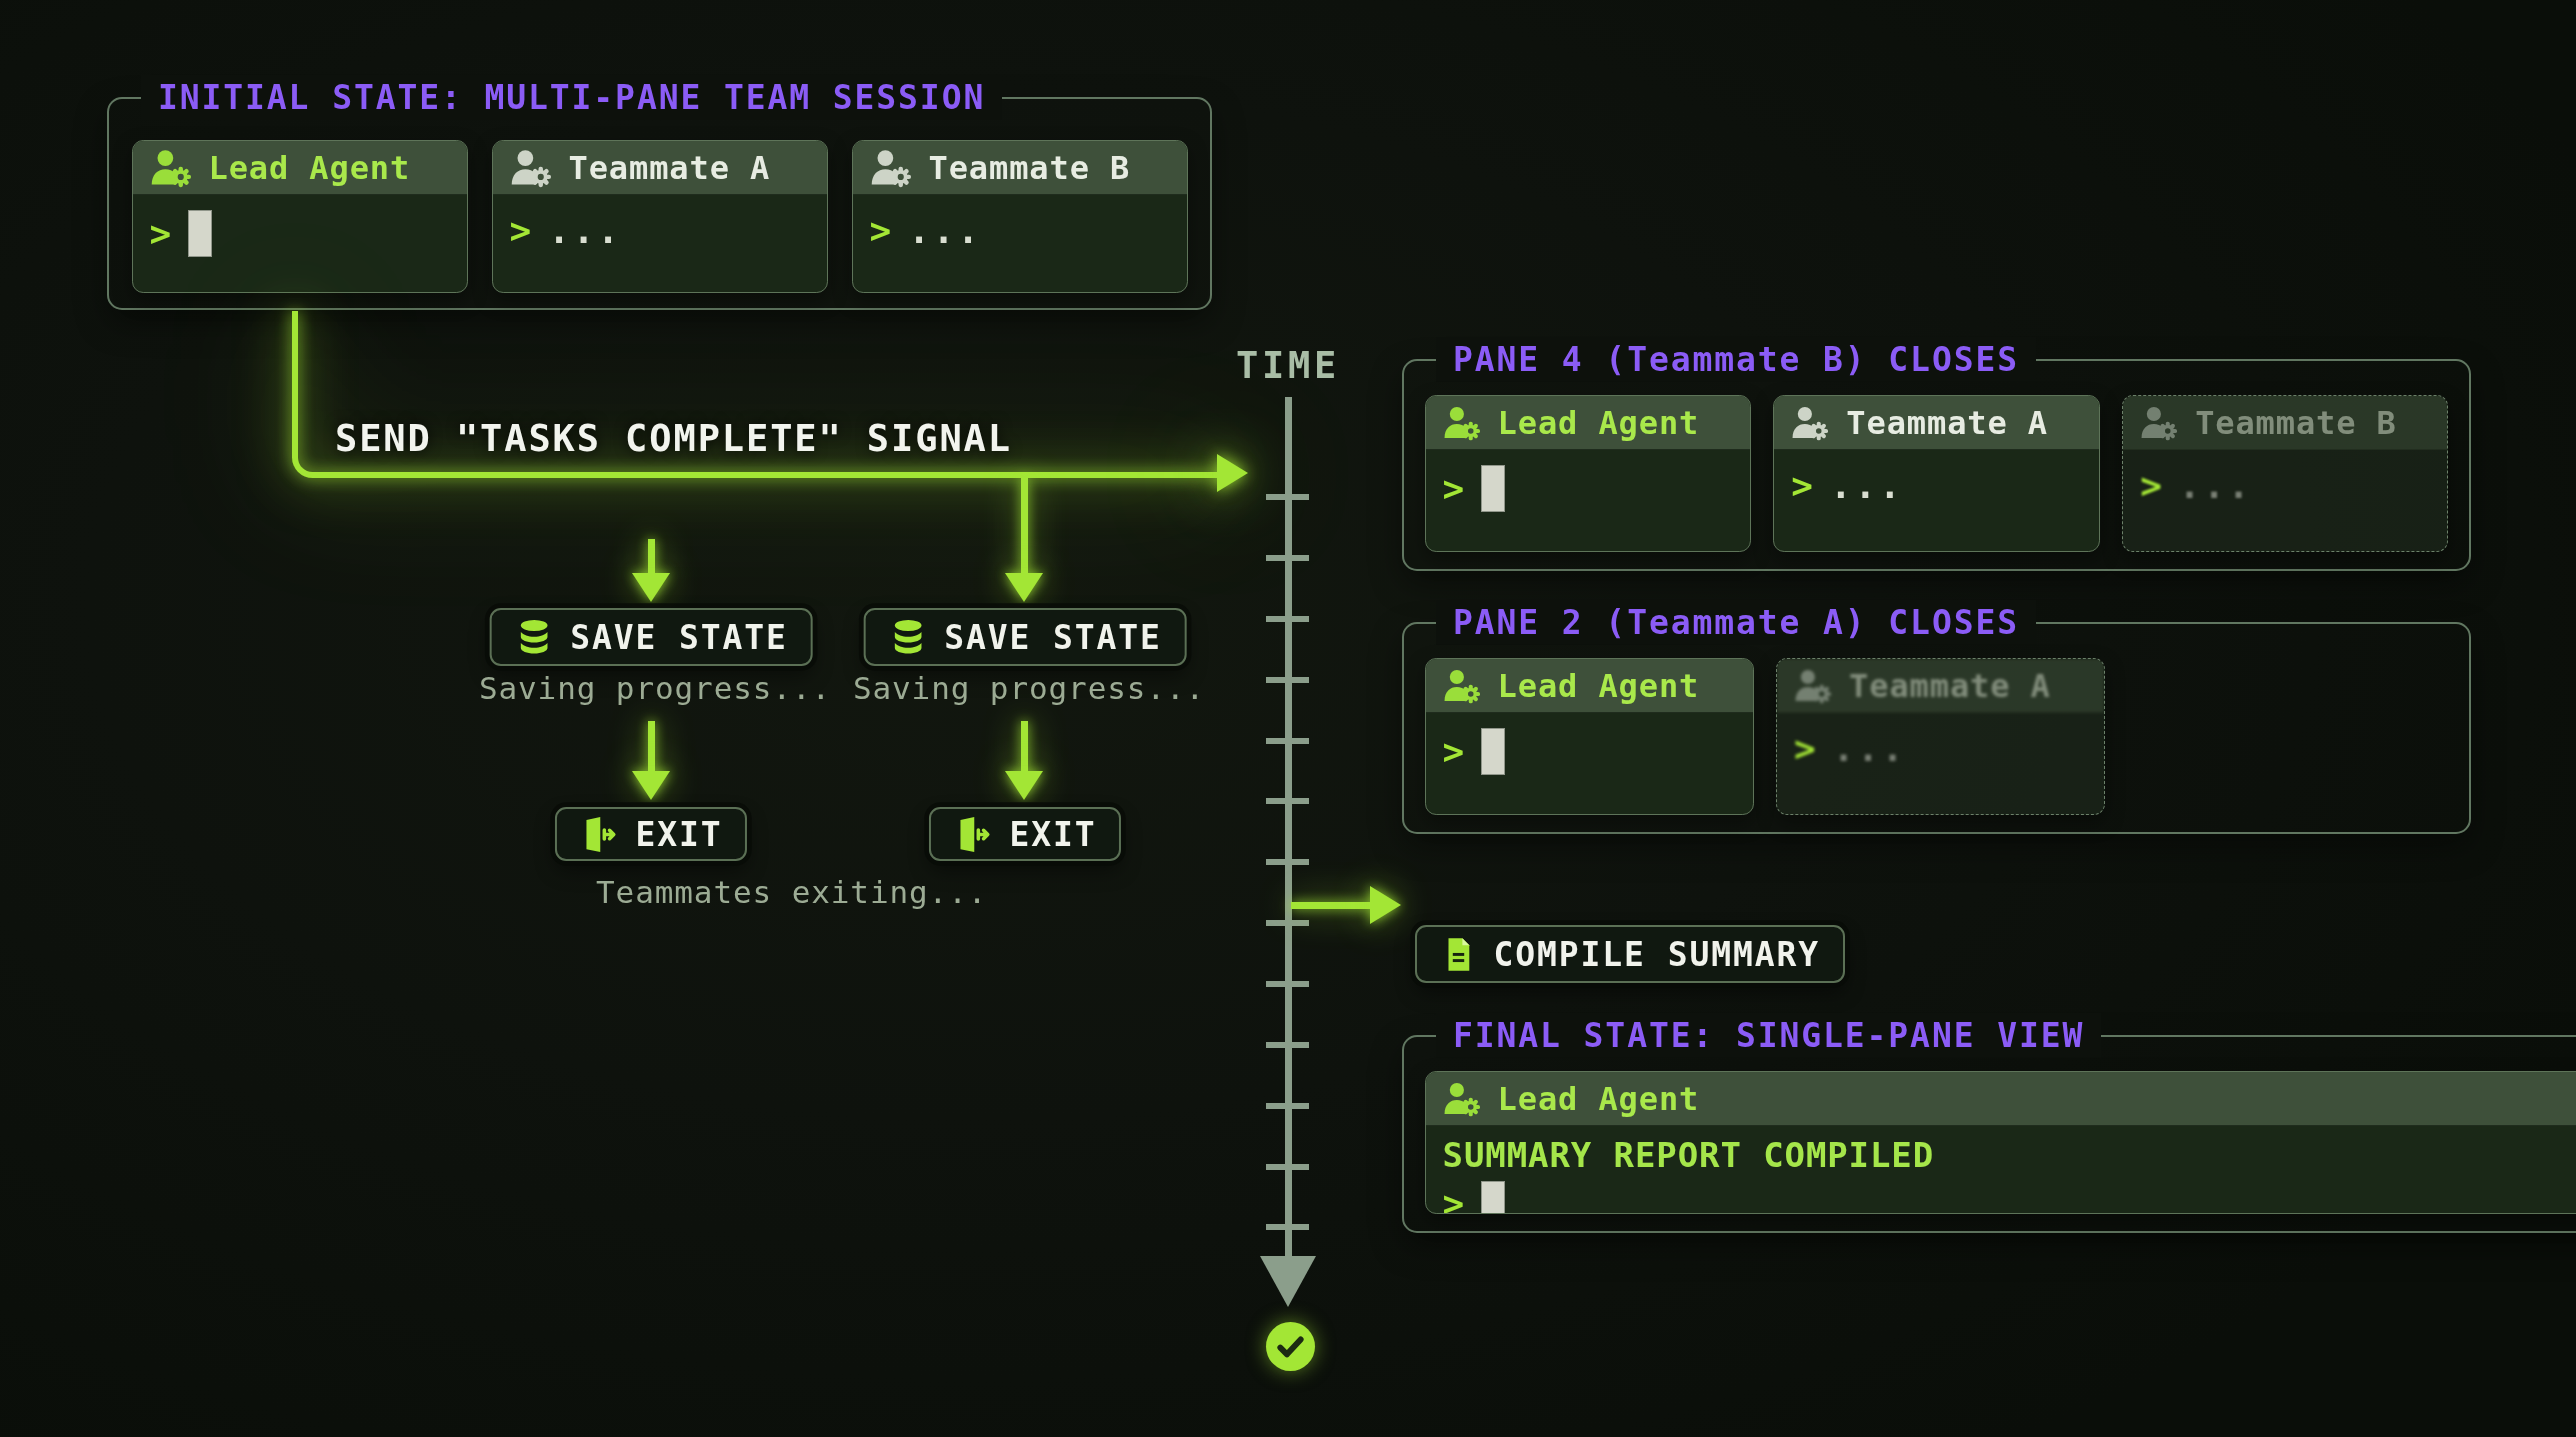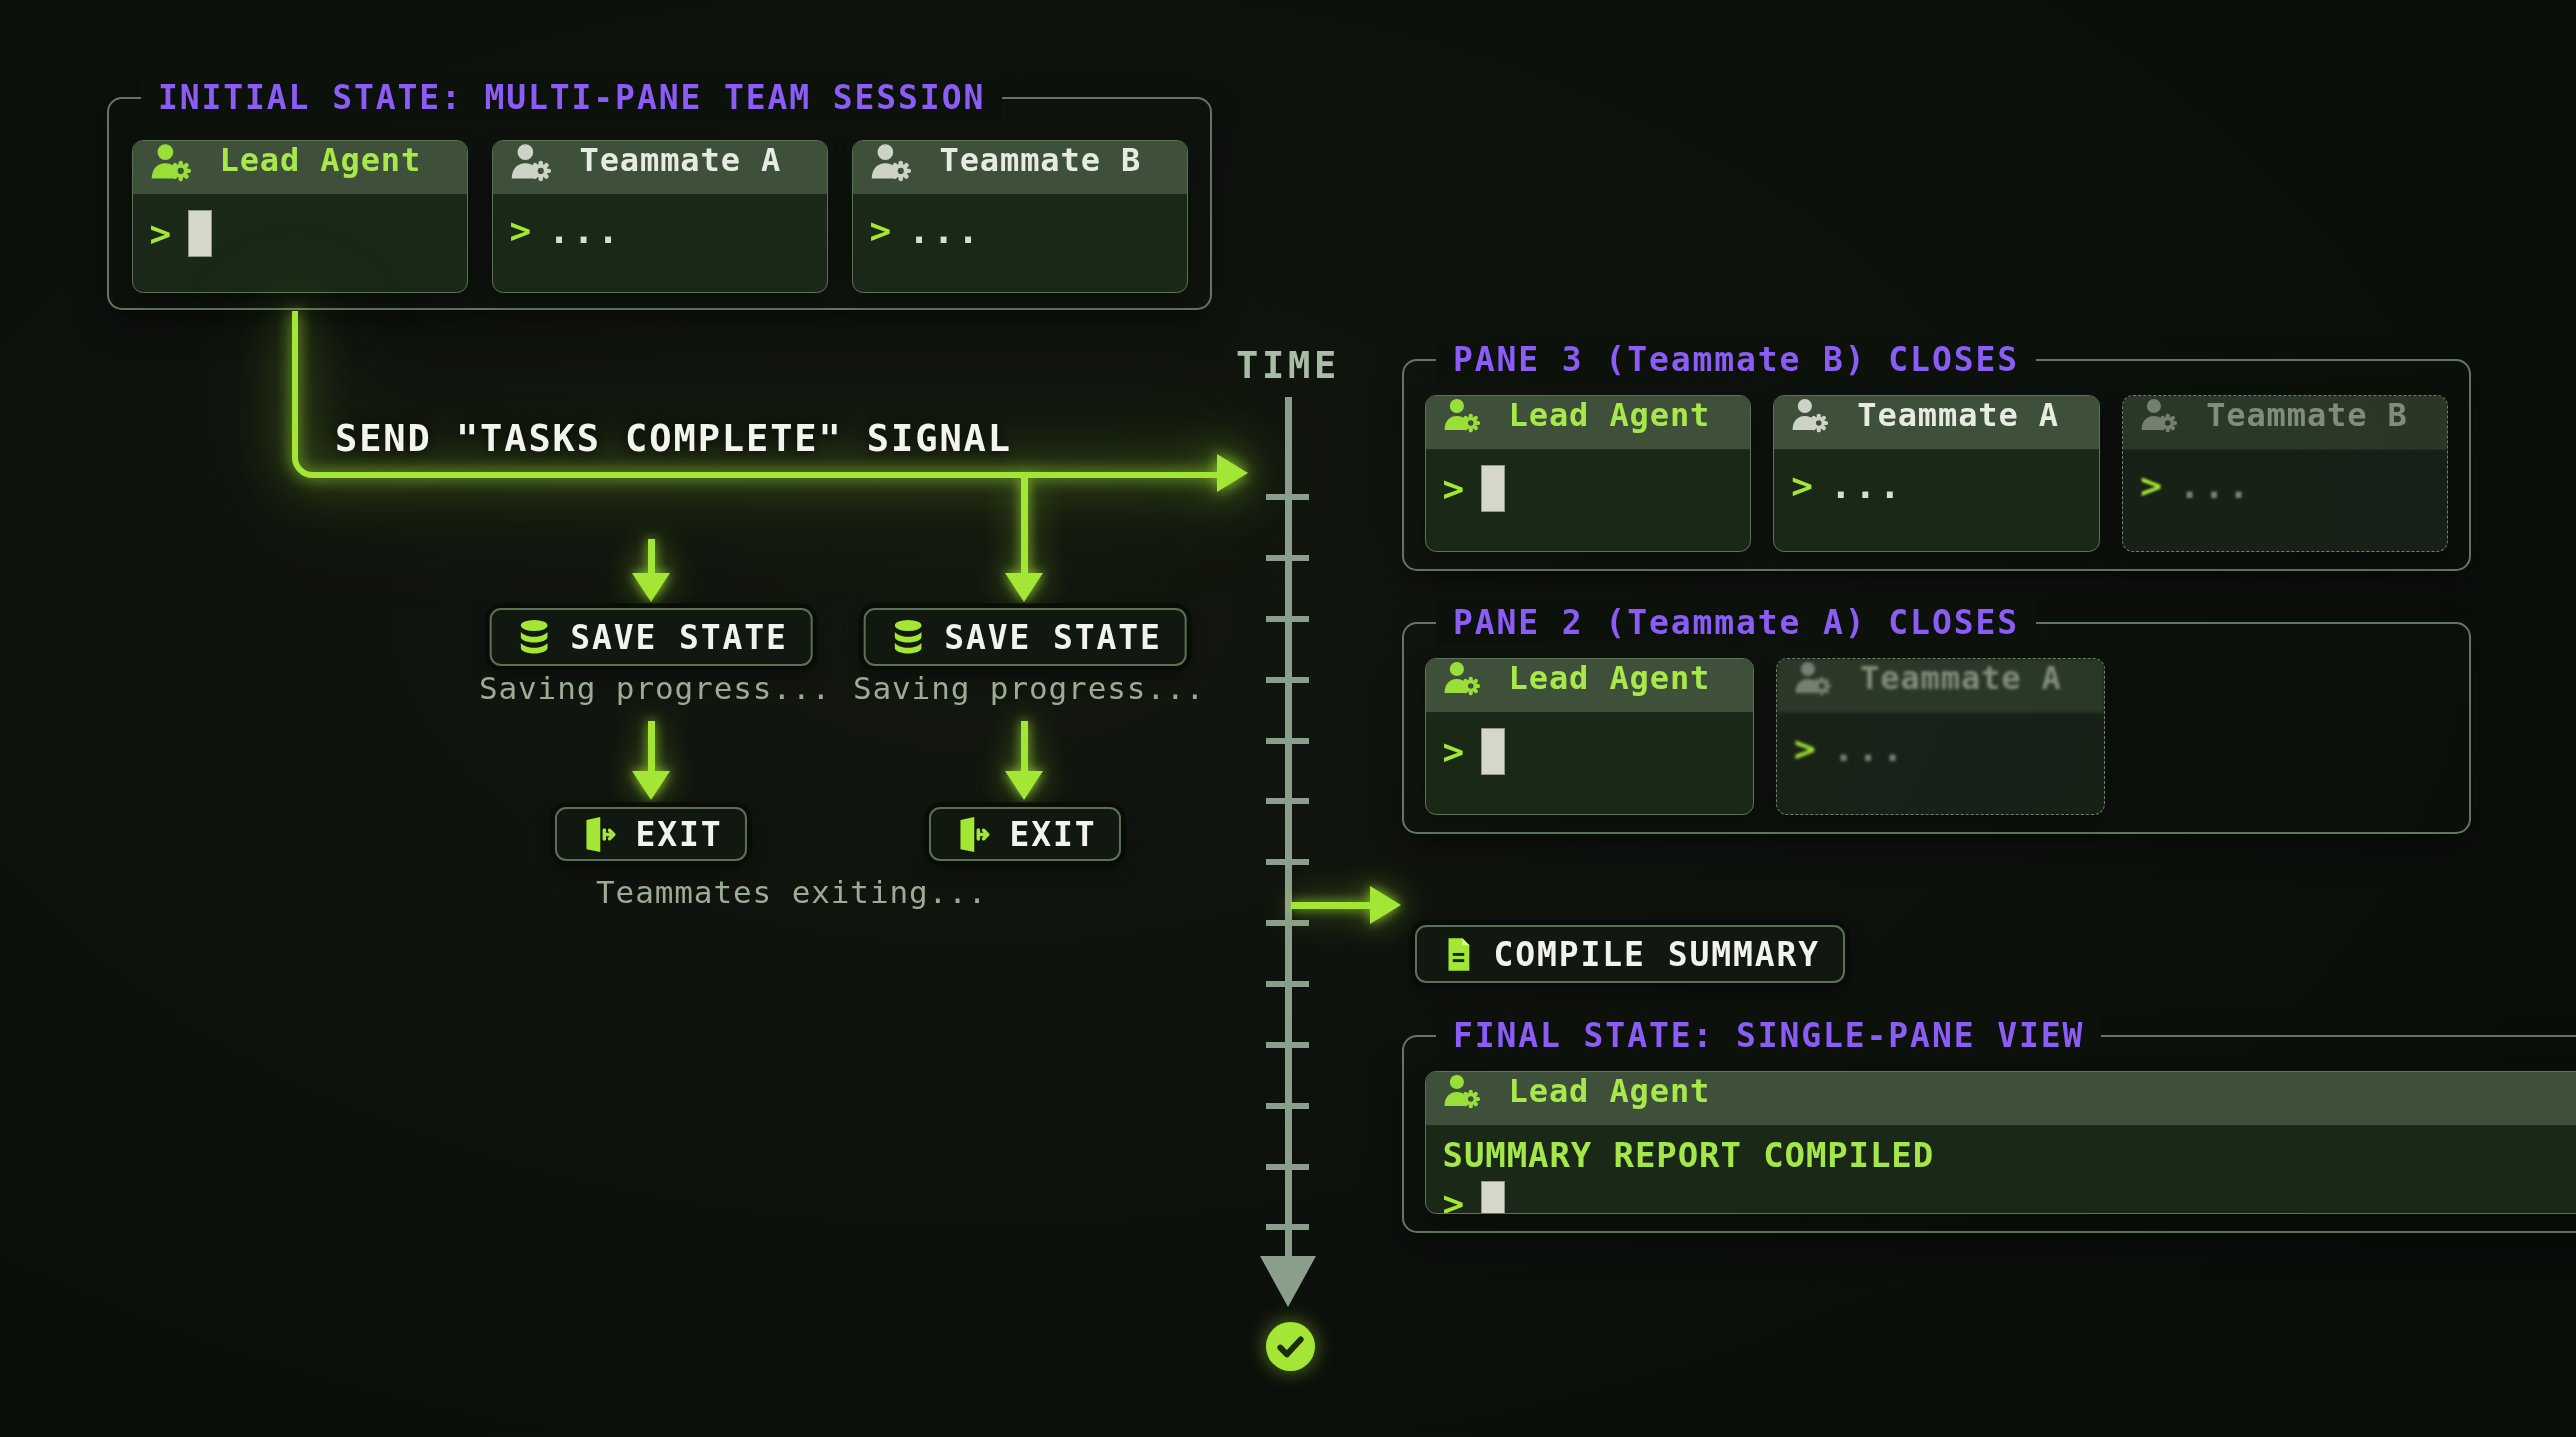--- a/index.html
+++ b/index.html
@@ -14,21 +14,21 @@
   
   .frame-box { position:absolute; border:2.8px solid #617761; border-radius:15px;
                box-shadow:0 13px 32px rgba(0,0,0,.4); }
   .frame-title { position:absolute; top:-24px; left:32px; background:#0d110c;
                  padding:0 17px; font-size:33px; font-weight:bold; color:#8b5cf6;
                  letter-spacing:1.9px; white-space:nowrap; line-height:45px; }
 
   
   .pane { position:relative; border:1.9px solid #5e7459; border-radius:11.2px;
           background:#1a2817; overflow:hidden; box-shadow:0 7.5px 19px rgba(0,0,0,.35); }
-  .pane-header { display:flex; gap:27px; height:54px; padding:0 15px;
+  .pane-header { display:flex; align-items:center; gap:16px; height:54px; padding:0 15px;
                  background:#3e503a; border-bottom:1.9px solid rgba(16,24,14,.65); }
   .pane-name { font-size:32px; color:#e7ece2; font-weight:bold; letter-spacing:0.9px; }
   .pane-name.lead { color:#a9e84b; }
   .pane-body { display:flex; align-items:center; gap:17px; padding:15px 17px;
                font-size:36px; }
   .prompt { color:#a3e635; font-weight:bold; line-height:1; }
   .cursor { display:inline-block; width:23.4px; height:47px; background:#d5d7cb;
             border:0.9px solid #90968a; }
   .dots { color:#d9ded1; letter-spacing:2.8px; font-weight:bold; }
 
@@ -248,21 +248,21 @@
   <div class="tick" style="top:859px;"></div>
   <div class="tick" style="top:920px;"></div>
   <div class="tick" style="top:981px;"></div>
   <div class="tick" style="top:1042px;"></div>
   <div class="tick" style="top:1103px;"></div>
   <div class="tick" style="top:1164px;"></div>
   <div class="tick" style="top:1224px;"></div>
   <div class="axis-head" style="left:1260px; top:1256px;"></div>
 
   <div class="frame-box" style="left:1402px; top:359px; width:1069px; height:212px;">
-    <div class="frame-title">PANE 3 (Teammate B) CLOSES</div>
+    <div class="frame-title">PANE 4 (Teammate B) CLOSES</div>
     <div style="position:absolute; left:20.6px; right:20.6px; top:34px; bottom:17px; display:flex; gap:22.5px;">
 
       <div class="pane" style="flex:1;">
         <div class="pane-header">
           <span class="icon-user lead">
             <svg viewBox="0 0 26 24" width="41" height="37">
               <circle cx="10" cy="6.5" r="4.6" fill="currentColor"></circle>
               <path d="M2 22 C2 16 5.6 13 10 13 c2.3 0 4.4.8 5.8 2.2 L16 22 Z" fill="currentColor"></path>
               <g transform="translate(19,17.5)">
                 <rect x="-1.3" y="-6" width="2.6" height="12" rx="1.2" fill="currentColor"></rect>

